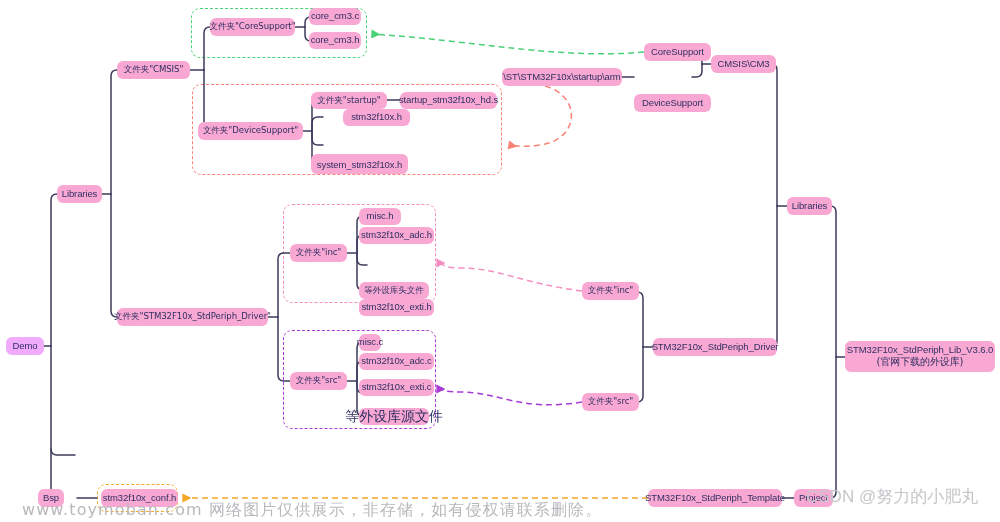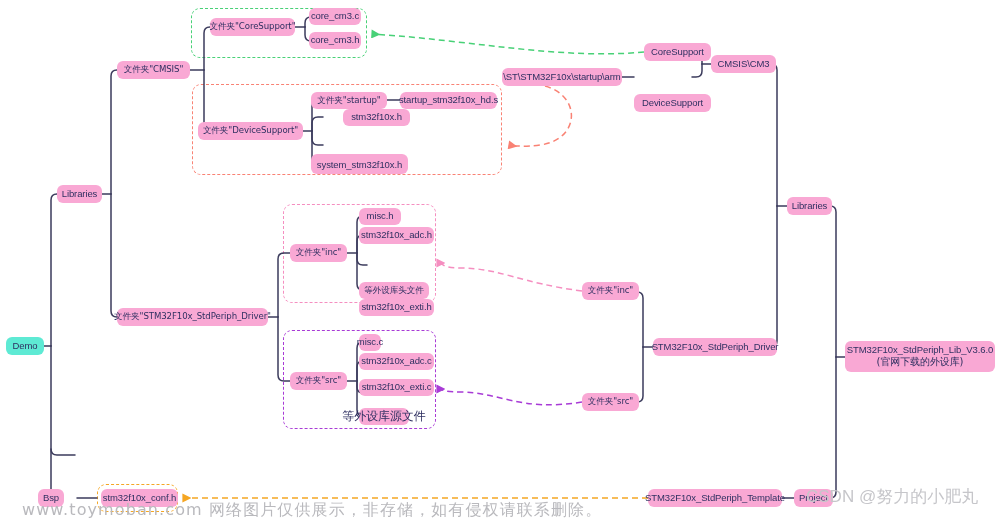--- a/index.html
+++ b/index.html
@@ -6,21 +6,21 @@
   body{width:1000px;height:522px;position:relative;overflow:hidden;
        font-family:"Liberation Sans","DejaVu Sans",sans-serif;}
   #stage{position:absolute;left:0;top:0;width:1000px;height:522px;}
   svg#wires{position:absolute;left:0;top:0;width:1000px;height:522px;overflow:visible;}
 
   .node{position:absolute;box-sizing:border-box;
         background:#f9a8d4;color:#2f3061;border-radius:6px;
         font-size:9.5px;line-height:1.15;white-space:nowrap;
         display:flex;align-items:center;justify-content:center;
         padding:0 5px;letter-spacing:-0.1px;}
-  .node.plain{background:#5eead4;}
+  .node.plain{background:#f0abfc;}
   .node.multi{white-space:normal;text-align:right;flex-direction:column;
               line-height:1.25;padding:3px 8px;}
   .node.multi .sub{font-size:10px;}
   .cjk{font-family:"DejaVu Sans","Liberation Sans",sans-serif;}
 
   .groupbox{position:absolute;box-sizing:border-box;border-radius:9px;
             border-style:dashed;border-width:1.4px;background:transparent;}
 
   .wm{position:absolute;color:#b9b9bd;white-space:nowrap;pointer-events:none;}
   .wm-bottom{left:22px;top:500px;font-size:16px;letter-spacing:1.1px;
@@ -183,21 +183,21 @@
   <div class="node cjk" style="left:290px;top:244px;width:57px;height:18px;font-size:8.6px;">文件夹"inc"</div>
   <div class="node" style="left:359px;top:208px;width:42px;height:17px;">misc.h</div>
   <div class="node" style="left:359px;top:227px;width:75px;height:17px;">stm32f10x_adc.h</div>
   <div class="node" style="left:359px;top:251px;width:75px;height:17px;margin-top:48px;">stm32f10x_exti.h</div>
   <div class="node cjk" style="left:359px;top:282px;width:70px;height:17px;font-size:8.6px;">等外设库头文件</div>
 
   <div class="node cjk" style="left:290px;top:372px;width:57px;height:18px;font-size:8.6px;">文件夹"src"</div>
   <div class="node" style="left:359px;top:334px;width:22px;height:17px;">misc.c</div>
   <div class="node" style="left:359px;top:353px;width:75px;height:17px;">stm32f10x_adc.c</div>
   <div class="node" style="left:359px;top:379px;width:75px;height:17px;">stm32f10x_exti.c</div>
-  <div class="node cjk" style="left:359px;top:408px;width:50px;height:17px;font-size:12px;">等外设库源文件</div>
+  <div class="node cjk" style="left:359px;top:408px;width:70px;height:17px;font-size:14px;">等外设库源文件</div>
 
   <div class="node" style="left:101px;top:489px;width:77px;height:18px;">stm32f10x_conf.h</div>
 
   <div class="node" style="left:502px;top:68px;width:120px;height:18px;">\ST\STM32F10x\startup\arm</div>
 
   <div class="node" style="left:644px;top:43px;width:67px;height:18px;">CoreSupport</div>
   <div class="node" style="left:634px;top:68px;width:77px;height:18px;margin-top:26px;">DeviceSupport</div>
 
   <div class="node" style="left:711px;top:55px;width:65px;height:18px;">CMSIS\CM3</div>
 

